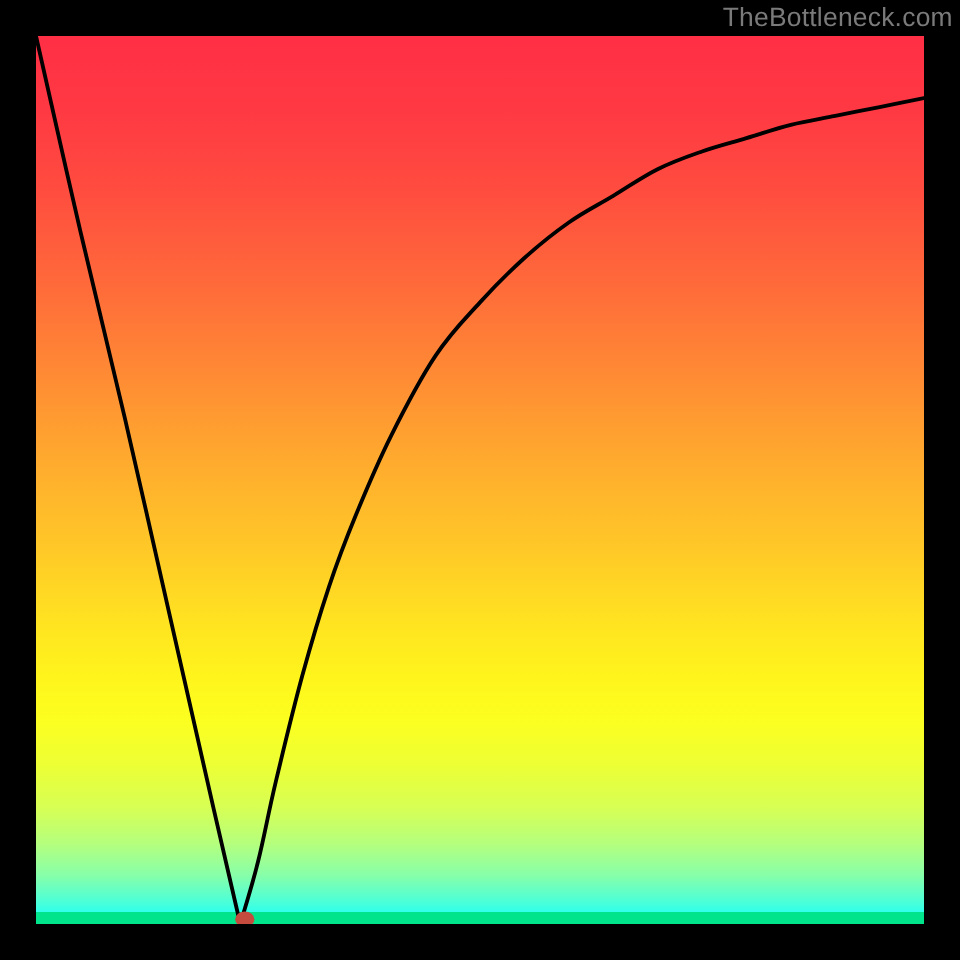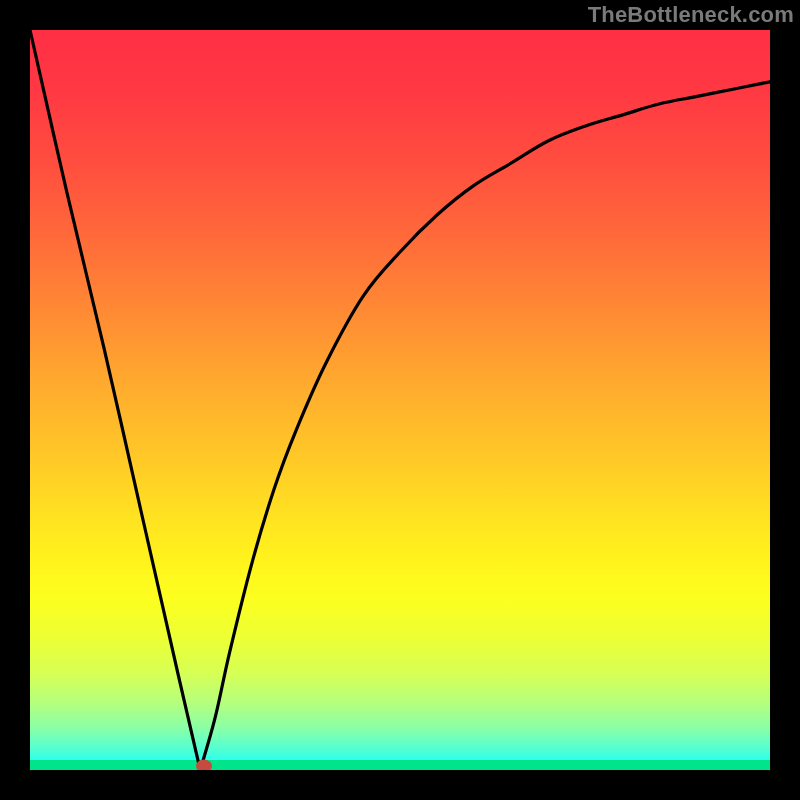--- a/index.html
+++ b/index.html
@@ -16,21 +16,21 @@
     width: 800px;
     height: 800px;
     background: #000;
   }
   .attribution {
     position: absolute;
     top: 2px;
     right: 6px;
     color: #7a7a7a;
     font-size: 22px;
-    font-weight: 700;
+    font-weight: 400;
     letter-spacing: 0.2px;
     user-select: none;
   }
   .plot-area {
     position: absolute;
     left: 30px;
     top: 30px;
     width: 740px;
     height: 740px;
     overflow: hidden;

